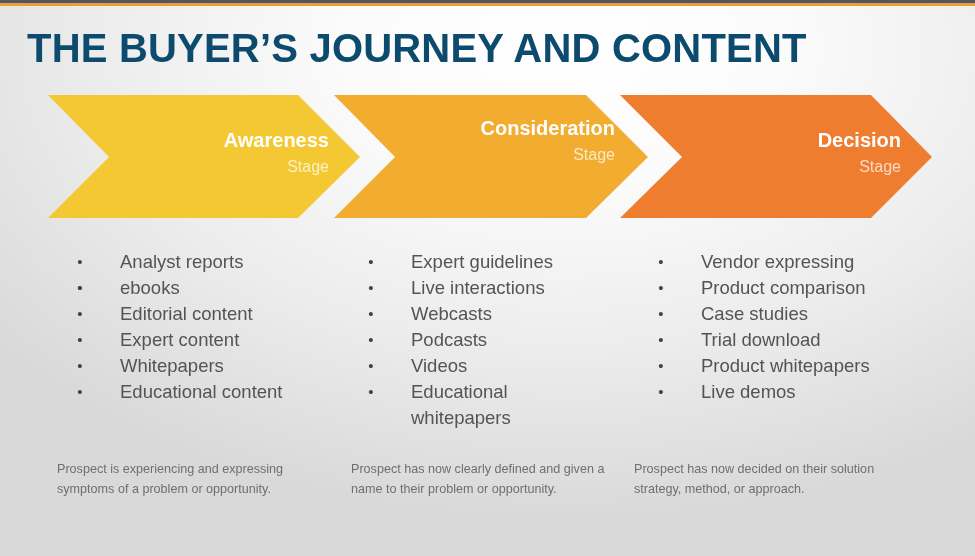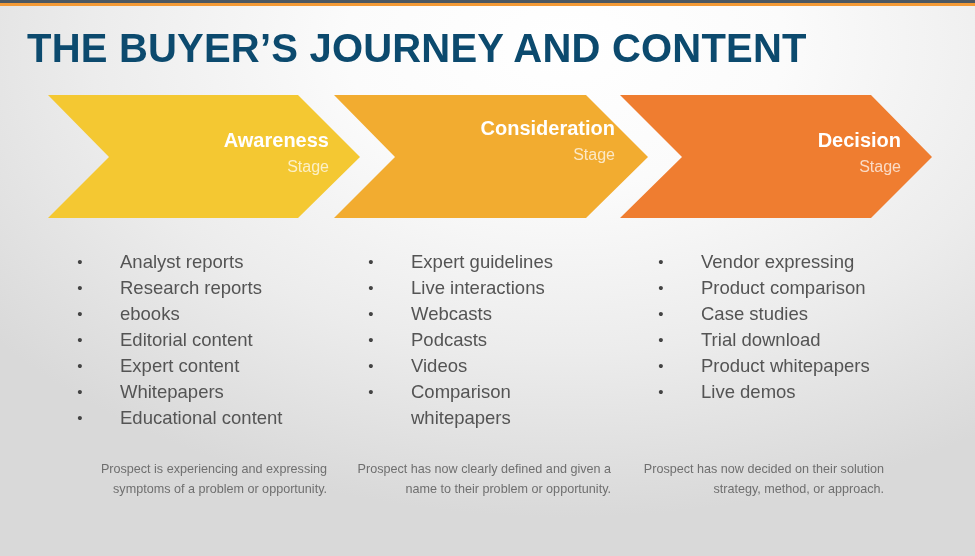--- a/index.html
+++ b/index.html
@@ -26,21 +26,21 @@
     font-size: 18.5px; color: #545454; line-height: 26px;
   }
   ul.content-list li { position: relative; padding-left: 32px; white-space: nowrap; }
   ul.content-list li .bullet {
     position: absolute; left: 0; top: 0; width: 10px; text-align: center; color: #444;
     font-size: 15px;
   }
   ul.content-list li .txt { display: inline-block; white-space: normal; margin-left: 13px; }
   .desc {
     position: absolute; top: 460px; width: 270px; margin: 0;
-    font-size: 12.6px; line-height: 19.5px; color: #6f6f6f; text-align: right;
+    font-size: 12.6px; line-height: 19.5px; color: #6f6f6f;
   }
 </style>
 </head>
 <body>
 
 <div class="topbar"></div>
 <div class="topline"></div>
 
 <h1 class="title">THE BUYER’S JOURNEY AND CONTENT</h1>
 
@@ -58,34 +58,34 @@
   <span class="stage-name">Consideration</span>
   <span class="stage-sub">Stage</span>
 </div>
 <div class="stage-label" style="left:651px; top:128px;">
   <span class="stage-name">Decision</span>
   <span class="stage-sub">Stage</span>
 </div>
 
 <ul class="content-list" id="list-0" style="left:75px; width:260px;">
     <li><span class="bullet">•</span><span class="txt">Analyst reports</span></li>
-    <li><span class="bullet">•</span><span class="txt">Research reports</span></li>
+    <li><span class="bullet">•</span></li>
     <li><span class="bullet">•</span><span class="txt">ebooks</span></li>
     <li><span class="bullet">•</span><span class="txt">Editorial content</span></li>
     <li><span class="bullet">•</span><span class="txt">Expert content</span></li>
     <li><span class="bullet">•</span><span class="txt">Whitepapers</span></li>
     <li><span class="bullet">•</span><span class="txt">Educational content</span></li>
   </ul>
 <ul class="content-list" id="list-1" style="left:366px; width:220px;">
     <li><span class="bullet">•</span><span class="txt" style="max-width: 150px;">Expert guidelines</span></li>
     <li><span class="bullet">•</span><span class="txt" style="max-width: 150px;">Live interactions</span></li>
     <li><span class="bullet">•</span><span class="txt" style="max-width: 150px;">Webcasts</span></li>
     <li><span class="bullet">•</span><span class="txt" style="max-width: 150px;">Podcasts</span></li>
     <li><span class="bullet">•</span><span class="txt" style="max-width: 150px;">Videos</span></li>
-    <li><span class="bullet">•</span><span class="txt" style="max-width: 150px;">Comparison whitepapers</span></li>
+    <li><span class="bullet">•</span><span class="txt" style="max-width: 150px;">Educational whitepapers</span></li>
   </ul>
 <ul class="content-list" id="list-2" style="left:656px; width:260px;">
     <li><span class="bullet">•</span><span class="txt">Vendor expressing</span></li>
     <li><span class="bullet">•</span><span class="txt">Product comparison</span></li>
     <li><span class="bullet">•</span><span class="txt">Case studies</span></li>
     <li><span class="bullet">•</span><span class="txt">Trial download</span></li>
     <li><span class="bullet">•</span><span class="txt">Product whitepapers</span></li>
     <li><span class="bullet">•</span><span class="txt">Live demos</span></li>
   </ul>
 

